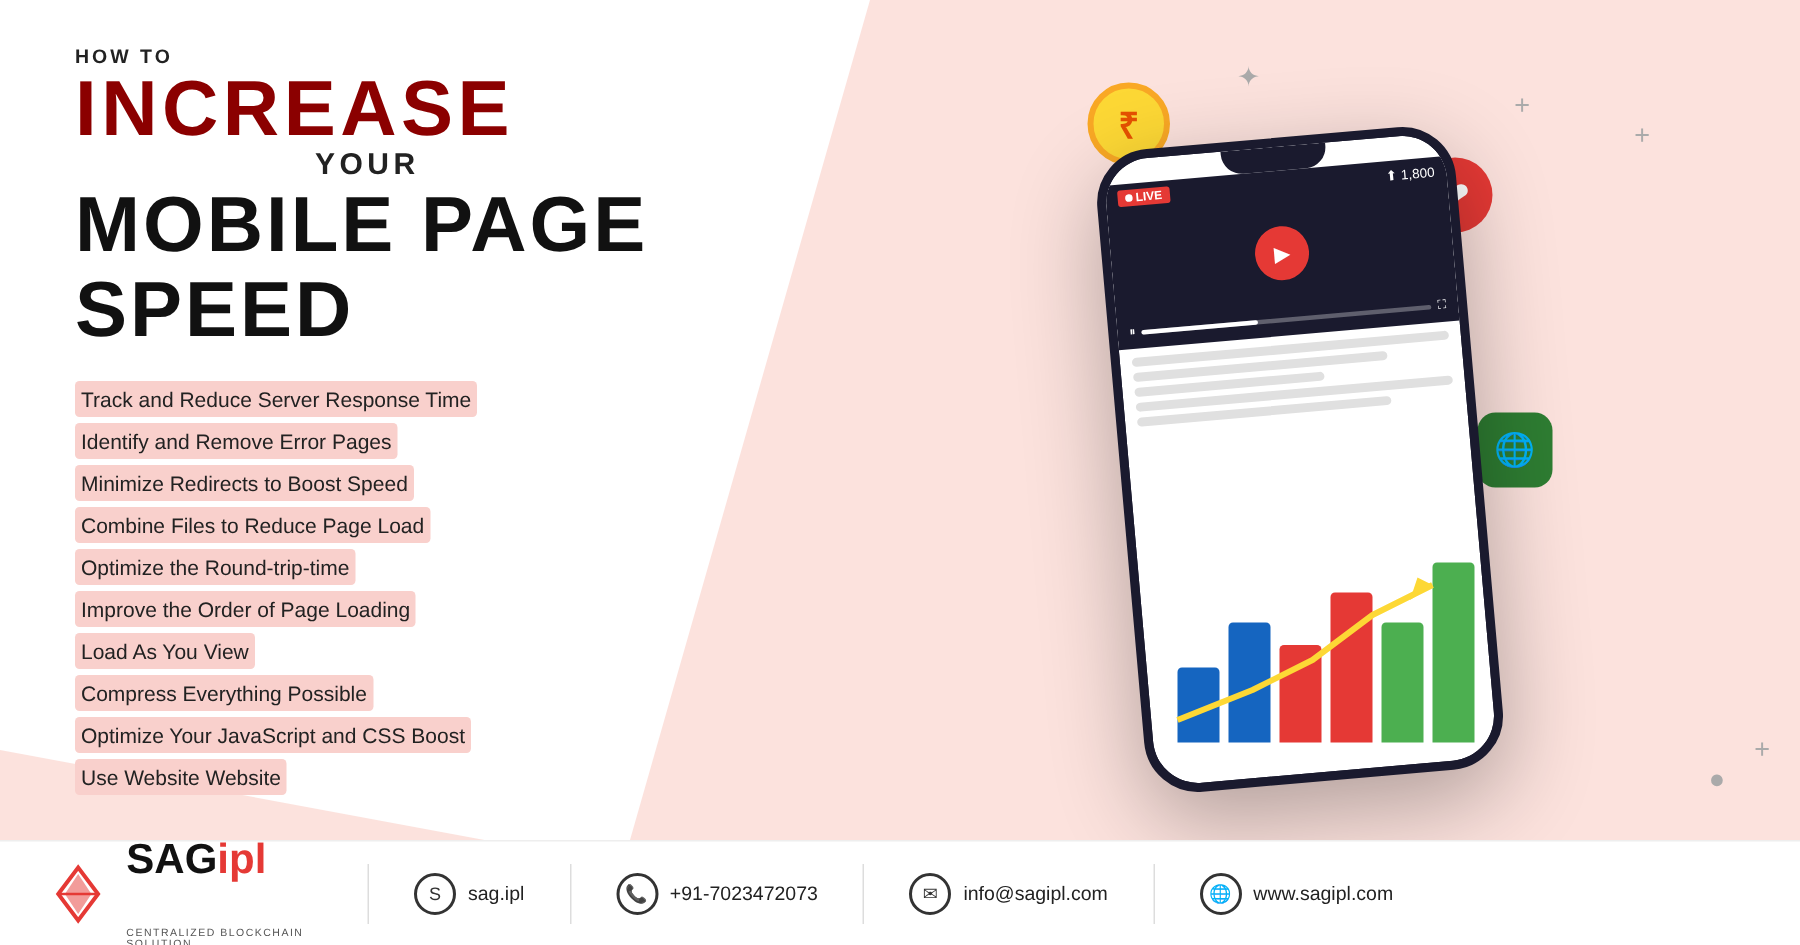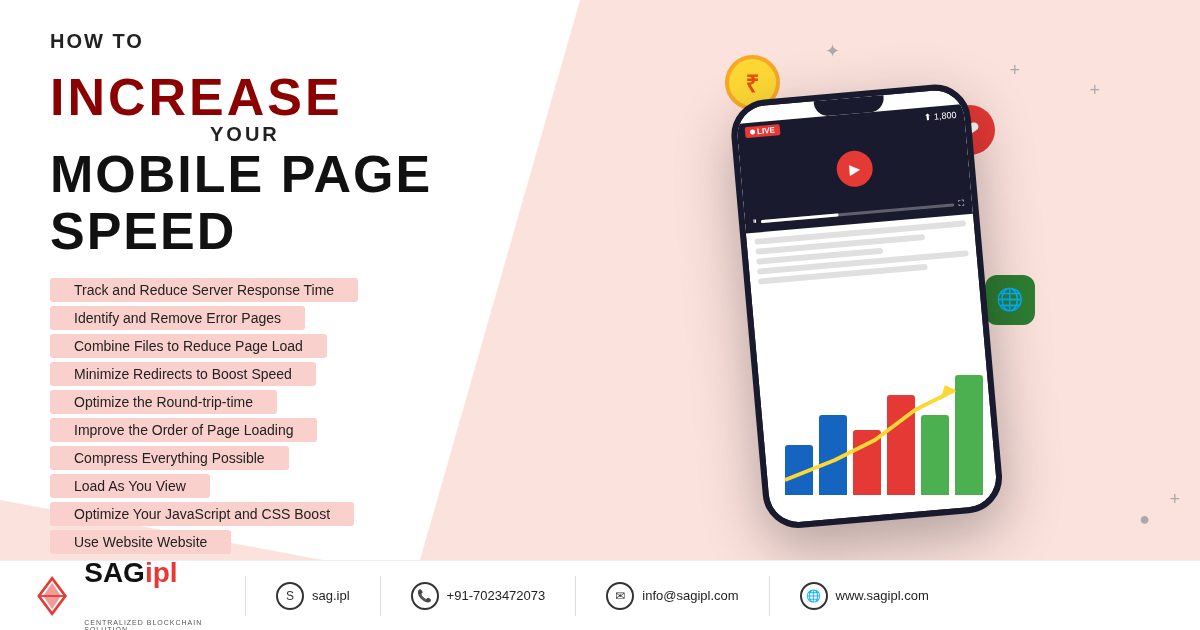--- a/index.html
+++ b/index.html
@@ -23,26 +23,26 @@
     
     .left-panel {
       width: 600px;
       padding: 30px 40px 20px 50px;
       display: flex;
       flex-direction: column;
       justify-content: flex-start;
     }
 
     .how-to {
-      font-size: 20px;
+      font-size: 13px;
       color: #222;
       font-weight: 600;
       letter-spacing: 2px;
       text-transform: uppercase;
-      margin-bottom: 18px;
+      margin-bottom: 2px;
     }
 
     .increase {
       font-size: 52px;
       font-weight: 900;
       color: #8b0000;
       letter-spacing: 3px;
       line-height: 1;
       text-transform: uppercase;
     }
@@ -77,21 +77,21 @@
     .tip-item {
       display: inline-block;
     }
 
     .tip-tag {
       display: inline-block;
       background: #f9d0cc;
       color: #222;
       font-size: 14px;
       font-weight: 500;
-      padding: 4px 24px;
+      padding: 4px 4px;
       border-radius: 3px;
     }
 
     
     .right-panel {
       width: 600px;
       position: relative;
       display: flex;
       align-items: center;
       justify-content: center;
@@ -435,26 +435,26 @@
 
   <div class="left-panel">
     <p class="how-to">HOW TO</p>
     <h1 class="increase">INCREASE</h1>
     <p class="your">YOUR</p>
     <h2 class="mobile-page-speed">MOBILE PAGE SPEED</h2>
 
     <ul class="tips-list">
     <li class="tip-item"><span class="tip-tag">Track and Reduce Server Response Time</span></li>
         <li class="tip-item"><span class="tip-tag">Identify and Remove Error Pages</span></li>
+        <li class="tip-item"><span class="tip-tag">Minimize Redirects to Boost Speed</span></li>
         <li class="tip-item"><span class="tip-tag">Combine Files to Reduce Page Load</span></li>
-        <li class="tip-item"><span class="tip-tag">Minimize Redirects to Boost Speed</span></li>
         <li class="tip-item"><span class="tip-tag">Optimize the Round-trip-time</span></li>
         <li class="tip-item"><span class="tip-tag">Improve the Order of Page Loading</span></li>
+        <li class="tip-item"><span class="tip-tag">Load As You View</span></li>
         <li class="tip-item"><span class="tip-tag">Compress Everything Possible</span></li>
-        <li class="tip-item"><span class="tip-tag">Load As You View</span></li>
         <li class="tip-item"><span class="tip-tag">Optimize Your JavaScript and CSS Boost</span></li>
         <li class="tip-item"><span class="tip-tag">Use Website Website</span></li>
       </ul>
   </div>
 
   <div class="right-panel">
 
     <span class="plus-decor" style="top:60px; right:180px;">+</span>
     <span class="plus-decor" style="top:80px; right:100px;">+</span>
     <span class="plus-decor" style="top:40px; right:360px;">✦</span>

